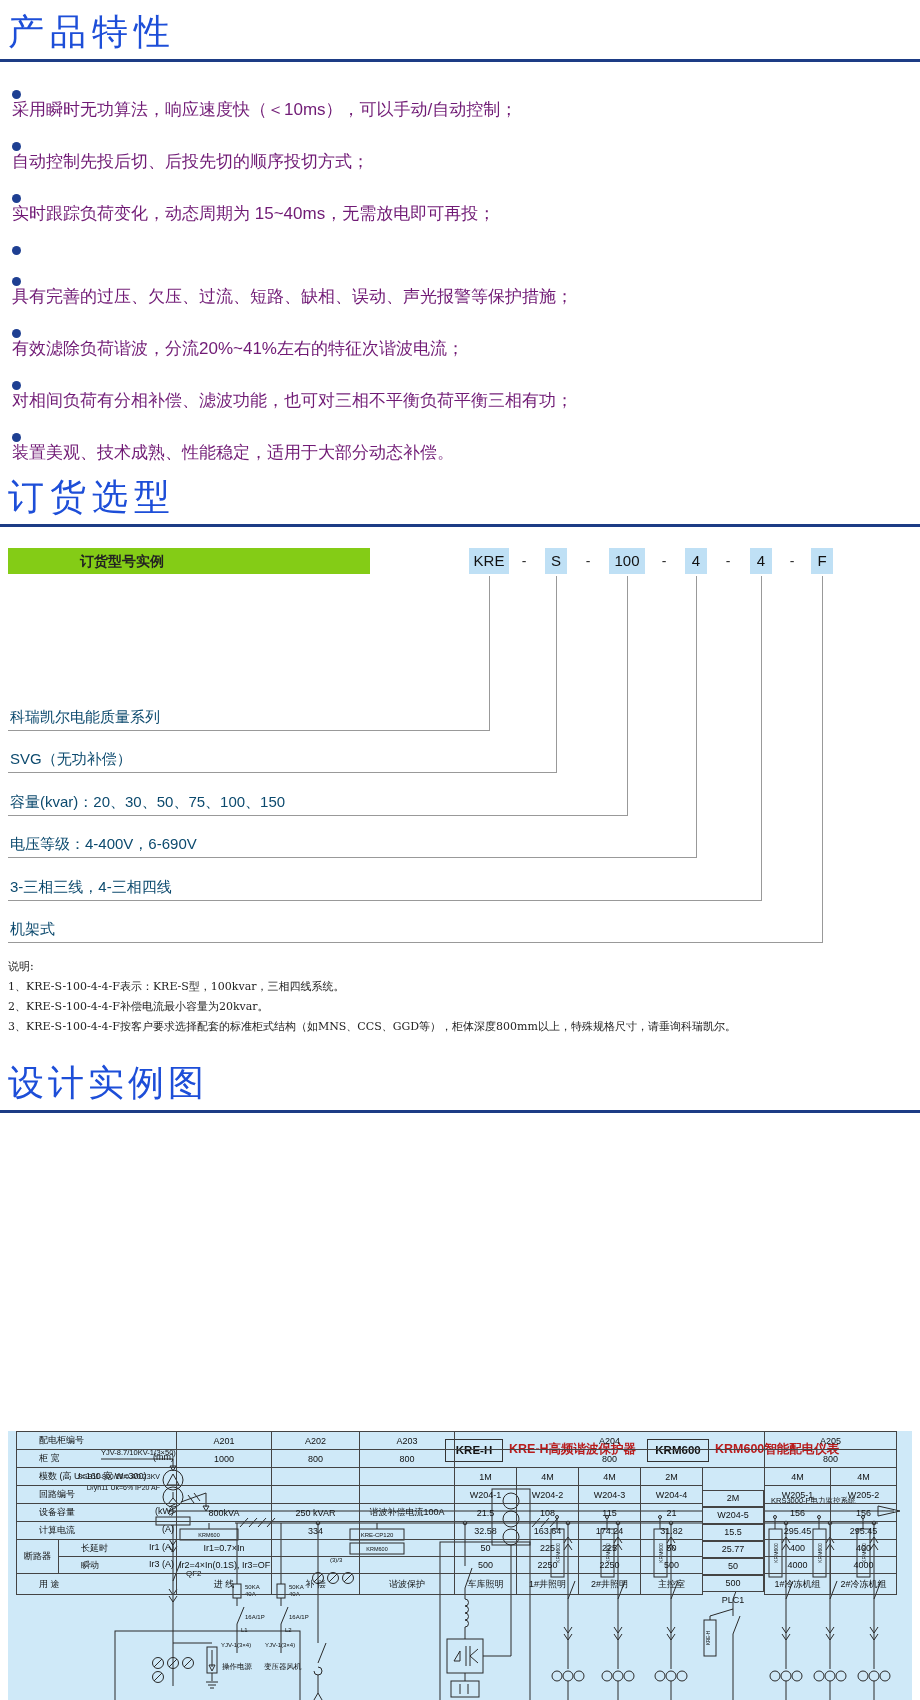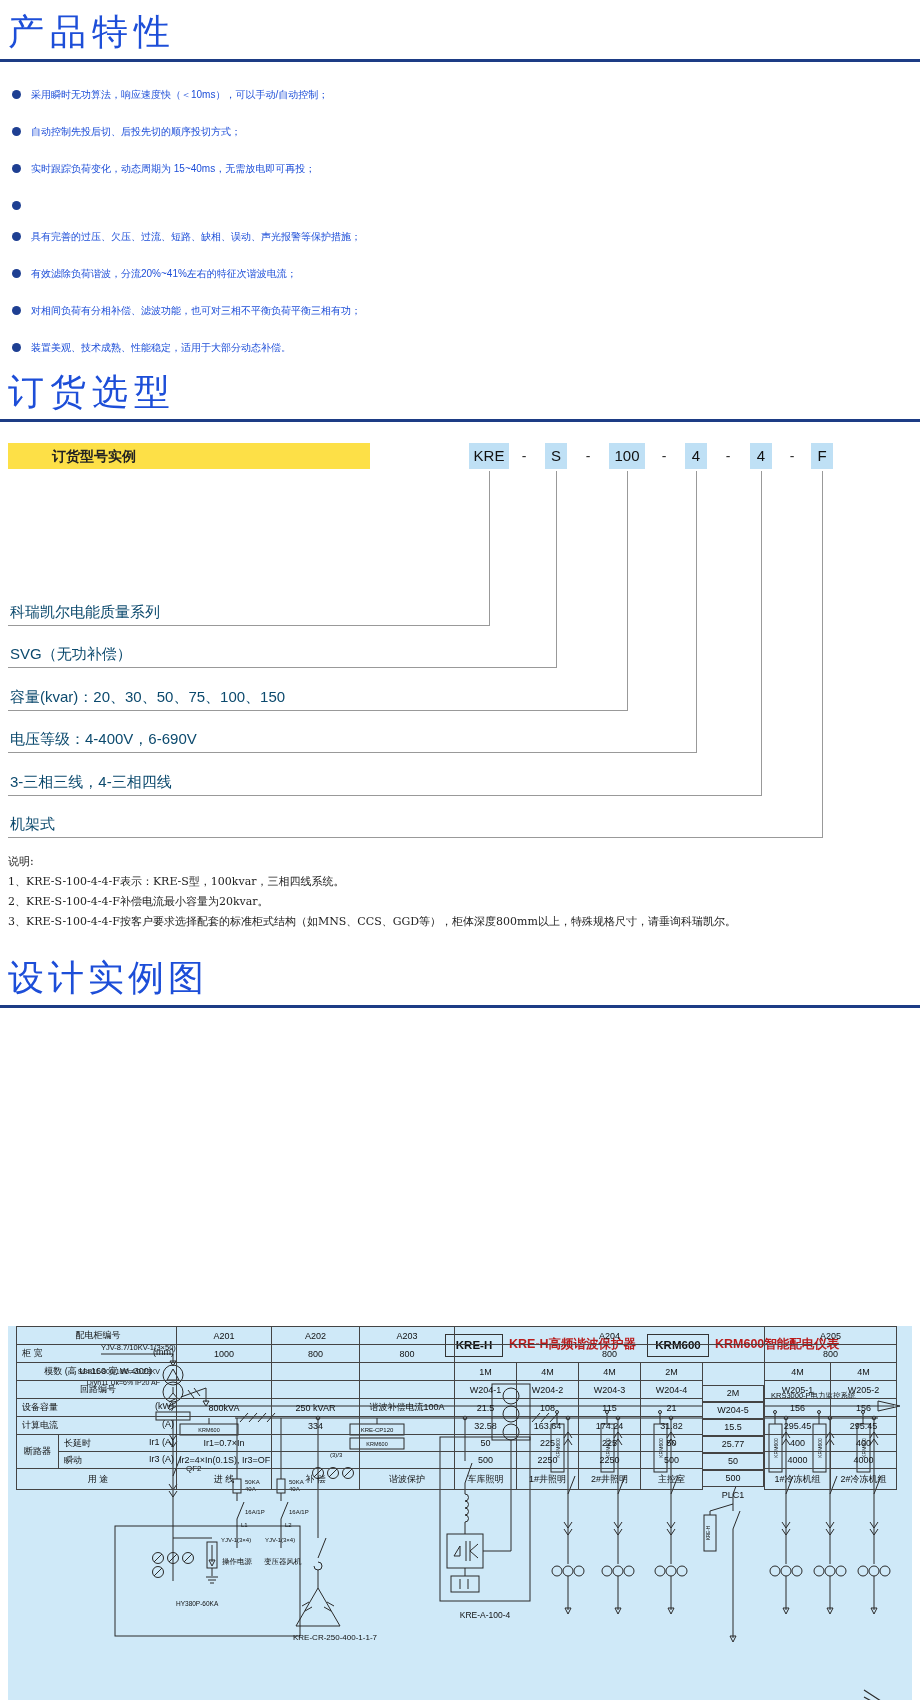--- a/index.html
+++ b/index.html
@@ -3,26 +3,26 @@
 <meta charset="utf-8">
 <style>
   html,body{margin:0;padding:0;}
   body{width:920px;height:1700px;background:#fff;color:#111;
        font-family:"Liberation Sans",sans-serif;position:relative;overflow:hidden;}
   .sec-title{font-family:Liberation Serif, serif;color:#1d4ed8;font-size:36px;
              letter-spacing:6px;font-weight:500;margin:14px 0 9px 8px;line-height:36px;}
   .sec-rule{height:3px;background:#1d3c85;width:920px;}
   
   .features{margin:22px 0 0 12px;}
-  .feat{display:flex;align-items:flex-start;margin-bottom:16px;font-size:10px;line-height:21px;color:#1d4ed8;}
+  .feat{display:flex;align-items:flex-start;margin-bottom:16px;font-size:17px;line-height:21px;color:#701a75;flex-direction:column;}
   .feat .dot{width:9px;height:9px;border-radius:50%;background:#1e3f92;margin:6px 10px 0 0;flex:0 0 9px;}
   
   .sel-diagram{position:relative;height:418px;}
-  .example-bar{position:absolute;left:8px;top:21px;width:362px;height:26px;background:#fde047;
-               font-size:14px;font-weight:bold;color:#222;line-height:26px;padding-left:44px;box-sizing:border-box;}
+  .example-bar{position:absolute;left:8px;top:21px;width:362px;height:26px;background:#84cc16;
+               font-size:14px;font-weight:bold;color:#222;line-height:26px;padding-left:72px;box-sizing:border-box;}
   .seg{position:absolute;top:21px;height:26px;background:#bfe0f5;text-align:center;
        line-height:26px;font-size:15px;color:#111;}
   .dash{position:absolute;top:21px;height:26px;line-height:26px;width:12px;text-align:center;font-size:14px;color:#333;}
   .lshape{position:absolute;left:8px;border-right:1px solid #999;border-bottom:1px solid #999;}
   .lshape .ltxt{position:absolute;left:2px;bottom:3px;white-space:nowrap;font-size:15px;color:#0c4a6e;}
   .notes{margin:12px 0 8px 8px;font-family:"DejaVu Serif",serif;font-size:11px;color:#222;line-height:20px;}
   .notes .nt{margin-bottom:0px;}
   
   .panel{position:relative;margin:30px 0 0 8px;width:904px;height:508px;background:#cfe9f8;}
   .legend-box{position:absolute;top:8px;height:21px;border:1px solid #333;text-align:center;
@@ -30,21 +30,21 @@
   .legend-txt{position:absolute;top:10px;font-size:12.5px;font-weight:600;color:#b91c1c;white-space:nowrap;}
   svg.schem{position:absolute;left:0;top:0;}
   svg.schem line,svg.schem path,svg.schem circle,svg.schem rect,svg.schem polyline,svg.schem polygon{
       stroke:#2a2a2a;fill:none;stroke-width:1;}
   svg.schem text{fill:#111;stroke:none;font-family:"Liberation Sans",sans-serif;}
   
   .tbl-wrap{position:relative;margin:318px 8px 0 8px;width:880px;}
   table.spec{border-collapse:collapse;table-layout:fixed;width:880px;font-size:9px;color:#111;}
   table.spec th,table.spec td{border:1px solid #444;padding:0 2px;height:17px;text-align:center;
       font-weight:normal;overflow:hidden;white-space:nowrap;}
-  table.spec th.rh{text-align:center;padding-left:5px;}
+  table.spec th.rh{text-align:left;padding-left:22px;}
   table.spec .unitflex{display:flex;justify-content:space-between;}
   table.spec td.open{border-top:none;border-bottom:none;}
   tr.short th,tr.short td{height:16px;}
   tr.last th,tr.last td{height:20px;}
   .ovr{position:absolute;left:686px;width:62px;height:17px;background:#cfe9f8;border:1px solid #444;
        box-sizing:border-box;text-align:center;line-height:15px;font-size:9px;color:#111;}
   .plc{position:absolute;left:686px;width:62px;text-align:center;font-size:9px;color:#111;}
   .chev{position:absolute;left:854px;top:362px;}
 </style>
 </head>

